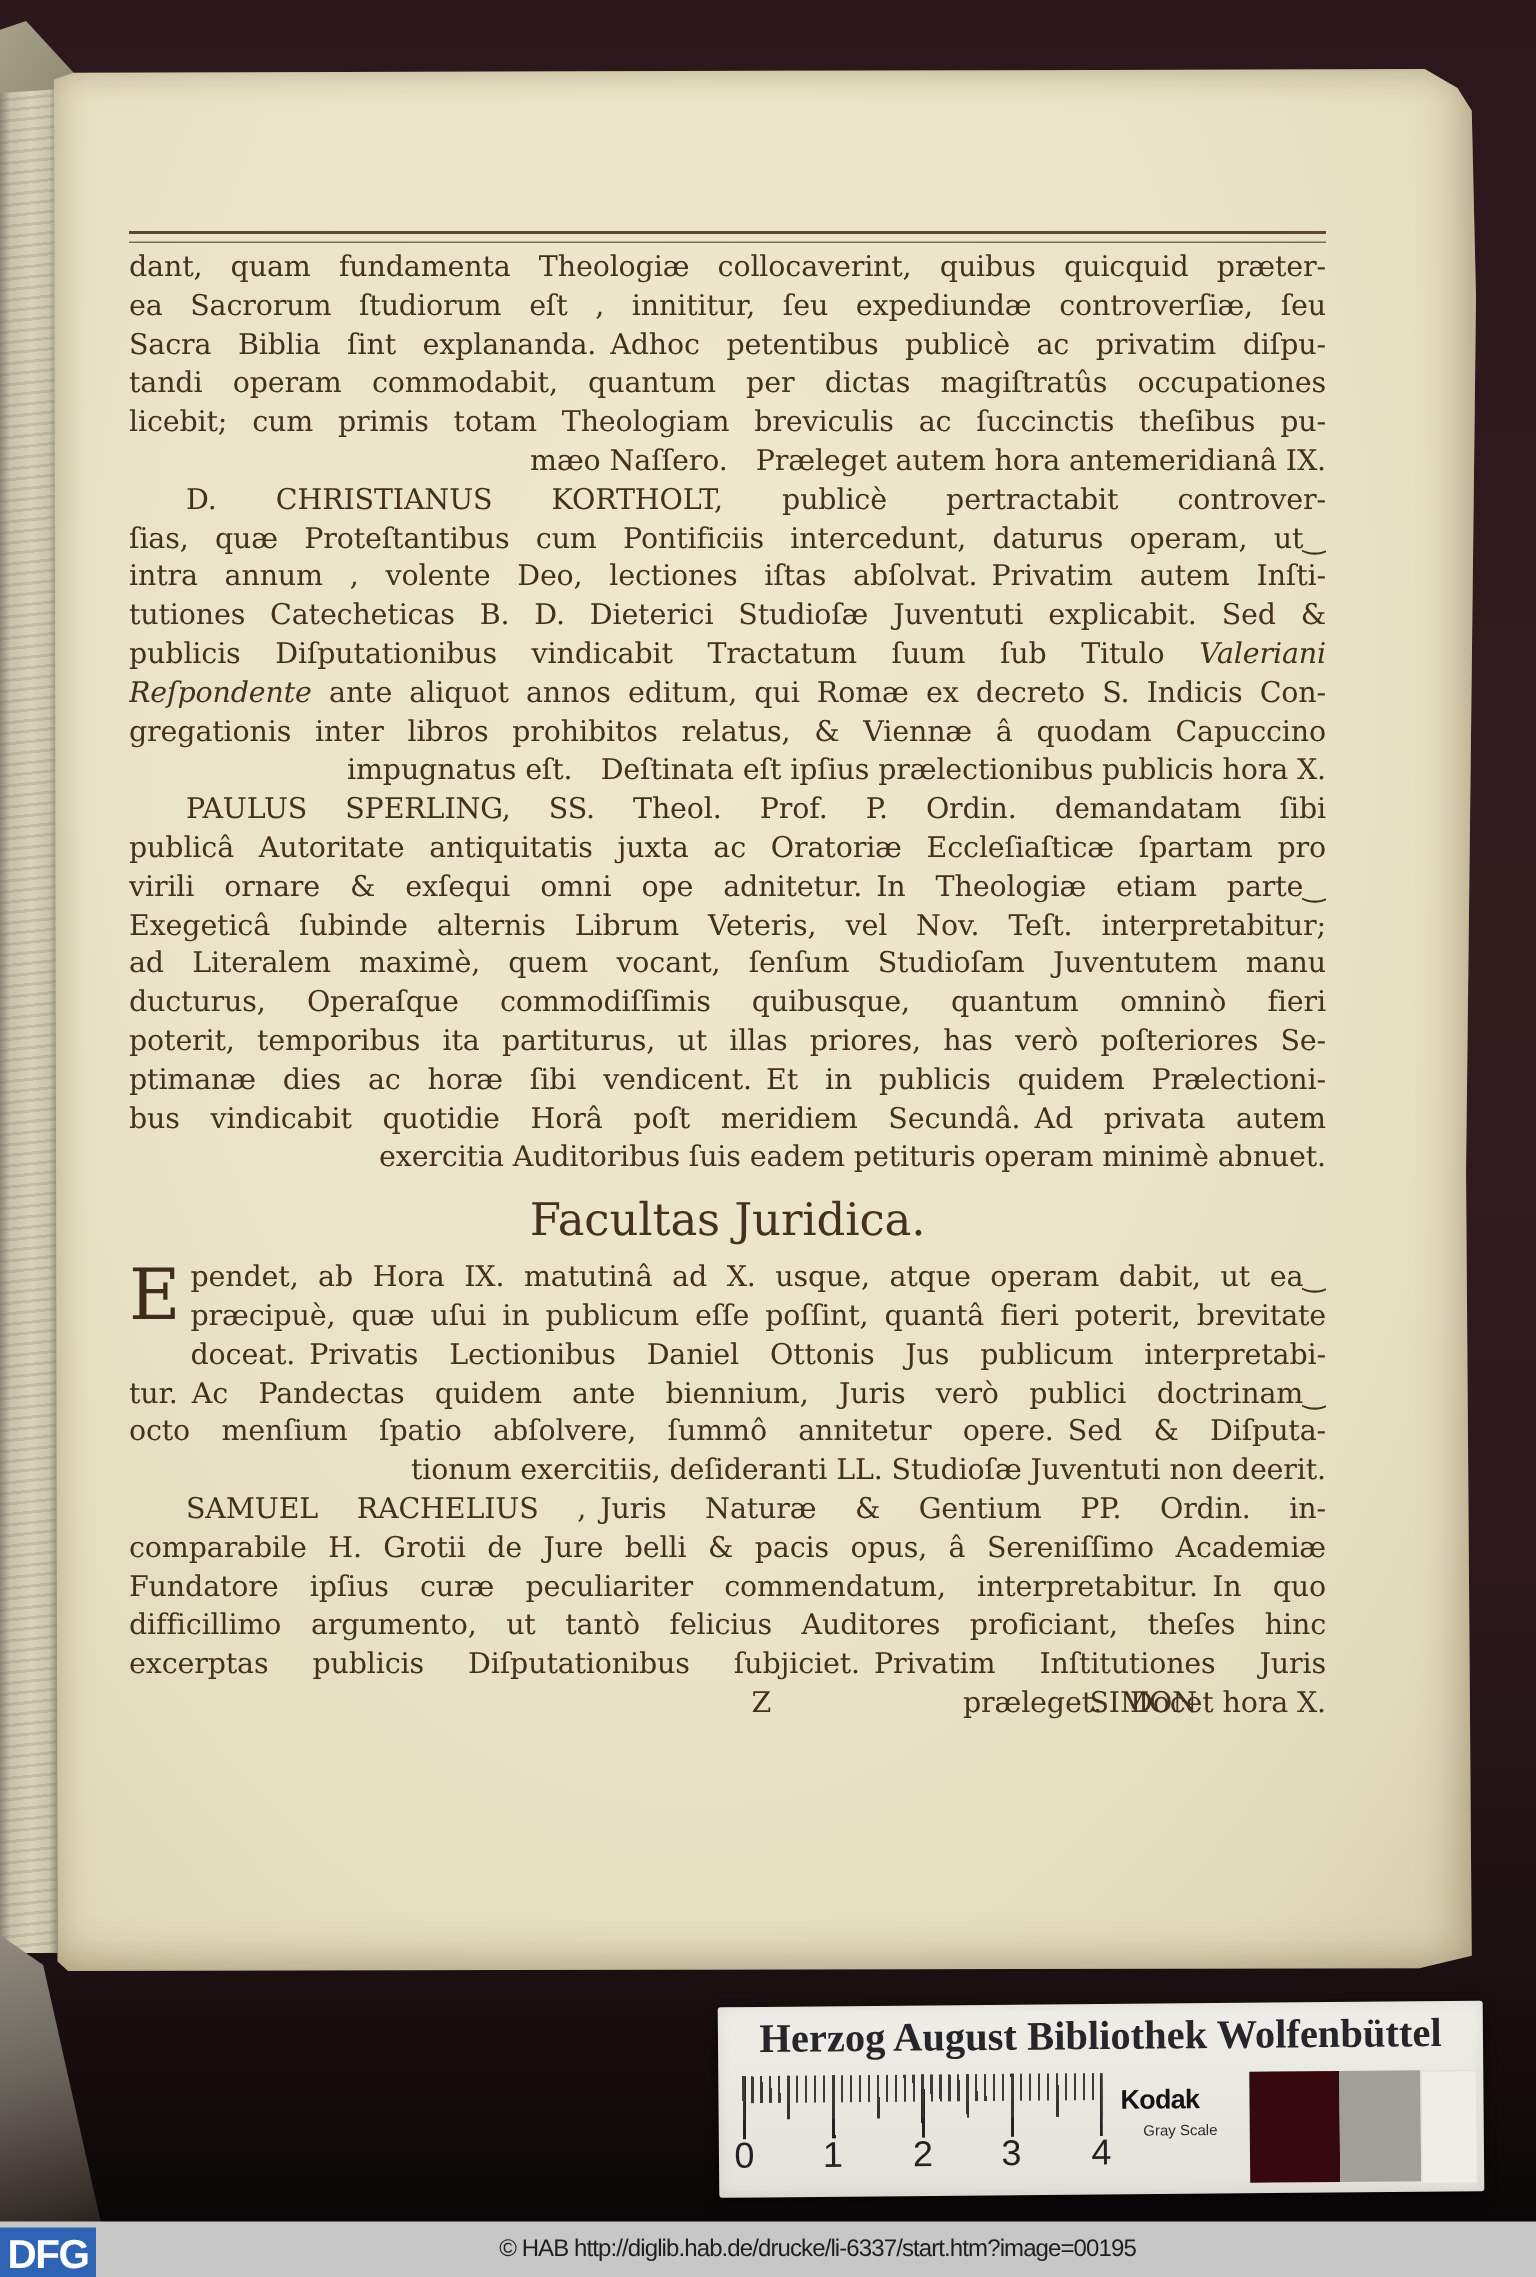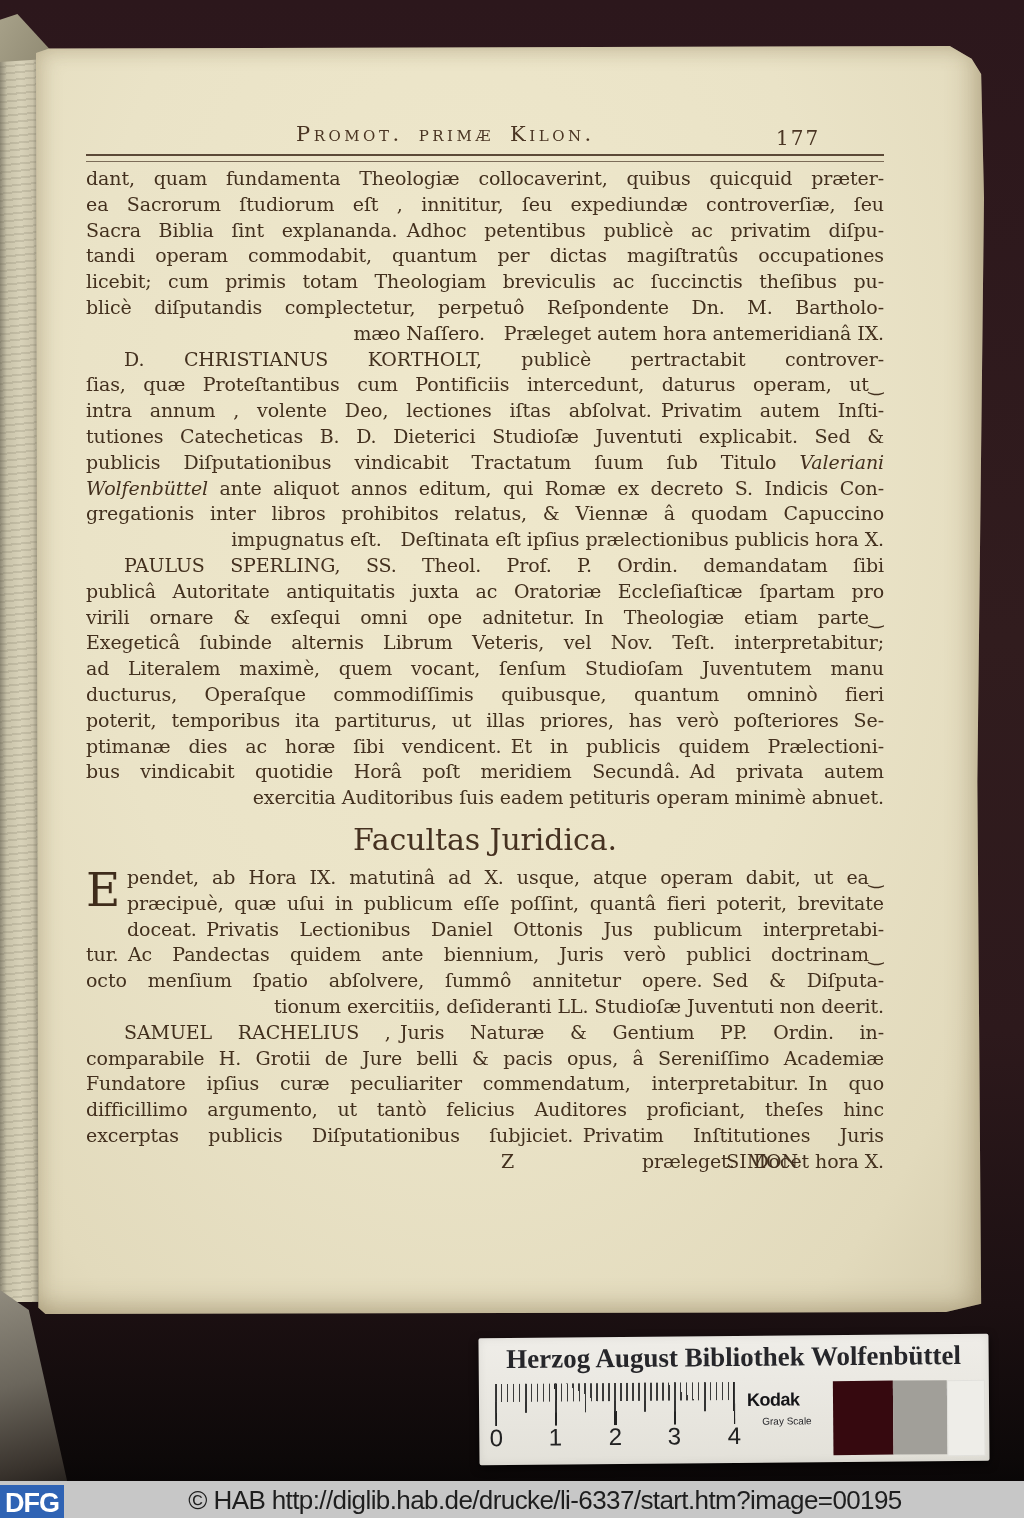--- a/index.html
+++ b/index.html
@@ -63,55 +63,50 @@
   .patch.dark{left:354px;width:60px;background:#36090f;}
   .patch.mid{left:414px;width:54px;background:#a19f99;}
   .patch.light{left:468px;width:36px;background:#eeede8;border:1px solid rgba(0,0,0,.05);}
   
   .footer-bar{position:absolute;left:0;top:1481px;width:1024px;height:37px;background:#c7c7c7;}
   .dfg{position:absolute;left:0;top:4px;width:64px;height:37px;background:#2f63b4;
     color:#fff;font-family:"Liberation Sans",sans-serif;font-weight:800;
     font-size:27px;line-height:36px;text-align:center;letter-spacing:-1px;}
   .attribution{position:absolute;left:0;top:0;width:100%;height:37px;line-height:38px;text-align:center;
     padding-left:66px;box-sizing:border-box;font-family:"Liberation Sans",sans-serif;
-    font-size:26px;letter-spacing:-0.6px;color:#1e1e1e;}
+    font-size:16px;letter-spacing:-0.6px;color:#1e1e1e;}
 </style>
 </head>
 <body>
 
 <div class="stage">
 
   <div class="fore-edge"></div>
   <div class="edge-top"></div>
   <div class="edge-bottom"></div>
 
   <div class="page">
 
-    <div class="running-head">
-      <span class="rh-title">Promot. primæ Kilon.</span>
-      <span class="rh-page">177</span>
-    </div>
     <div class="head-rule"></div>
 
     <div class="textblock">
 
       <div class="bl j">dant, quam fundamenta Theologiæ collocaverint, quibus quicquid præter-</div>
       <div class="bl j">ea Sacrorum ſtudiorum eſt , innititur, ſeu expediundæ controverſiæ, ſeu</div>
       <div class="bl j">Sacra Biblia ſint explananda. Adhoc petentibus publicè ac privatim diſpu-</div>
       <div class="bl j">tandi operam commodabit, quantum per dictas magiſtratûs occupationes</div>
       <div class="bl j">licebit; cum primis totam Theologiam breviculis ac ſuccinctis theſibus pu-</div>
-      <div class="bl j">blicè diſputandis complectetur, perpetuô Reſpondente Dn. M. Bartholo-</div>
       <div class="bl nj">mæo Naſſero.  Præleget autem hora antemeridianâ IX.</div>
 
       <div class="bl j indent">D. CHRISTIANUS KORTHOLT, publicè pertractabit controver-</div>
       <div class="bl j">ſias, quæ Proteſtantibus cum Pontificiis intercedunt, daturus operam, ut‿</div>
       <div class="bl j">intra annum , volente Deo, lectiones iſtas abſolvat. Privatim autem Inſti-</div>
       <div class="bl j">tutiones Catecheticas B. D. Dieterici Studioſæ Juventuti explicabit. Sed &amp;</div>
       <div class="bl j"><span>publicis Diſputationibus vindicabit Tractatum ſuum ſub Titulo </span><span class="it">Valeriani</span></div>
-      <div class="bl j"><span class="it">Wolfenbüttel </span><span>ante aliquot annos editum, qui Romæ ex decreto S. Indicis Con-</span></div>
+      <div class="bl j"><span class="it">Reſpondente </span><span>ante aliquot annos editum, qui Romæ ex decreto S. Indicis Con-</span></div>
       <div class="bl j">gregationis inter libros prohibitos relatus, &amp; Viennæ â quodam Capuccino</div>
       <div class="bl nj">impugnatus eſt.  Deſtinata eſt ipſius prælectionibus publicis hora X.</div>
 
       <div class="bl j indent">PAULUS SPERLING, SS. Theol. Prof. P. Ordin. demandatam ſibi</div>
       <div class="bl j">publicâ Autoritate antiquitatis juxta ac Oratoriæ Eccleſiaſticæ ſpartam pro</div>
       <div class="bl j">virili ornare &amp; exſequi omni ope adnitetur. In Theologiæ etiam parte‿</div>
       <div class="bl j">Exegeticâ ſubinde alternis Librum Veteris, vel Nov. Teſt. interpretabitur;</div>
       <div class="bl j">ad Literalem maximè, quem vocant, ſenſum Studioſam Juventutem manu</div>
       <div class="bl j">ducturus, Operaſque commodiſſimis quibusque, quantum omninò fieri</div>
       <div class="bl j">poterit, temporibus ita partiturus, ut illas priores, has verò poſteriores Se-</div>

